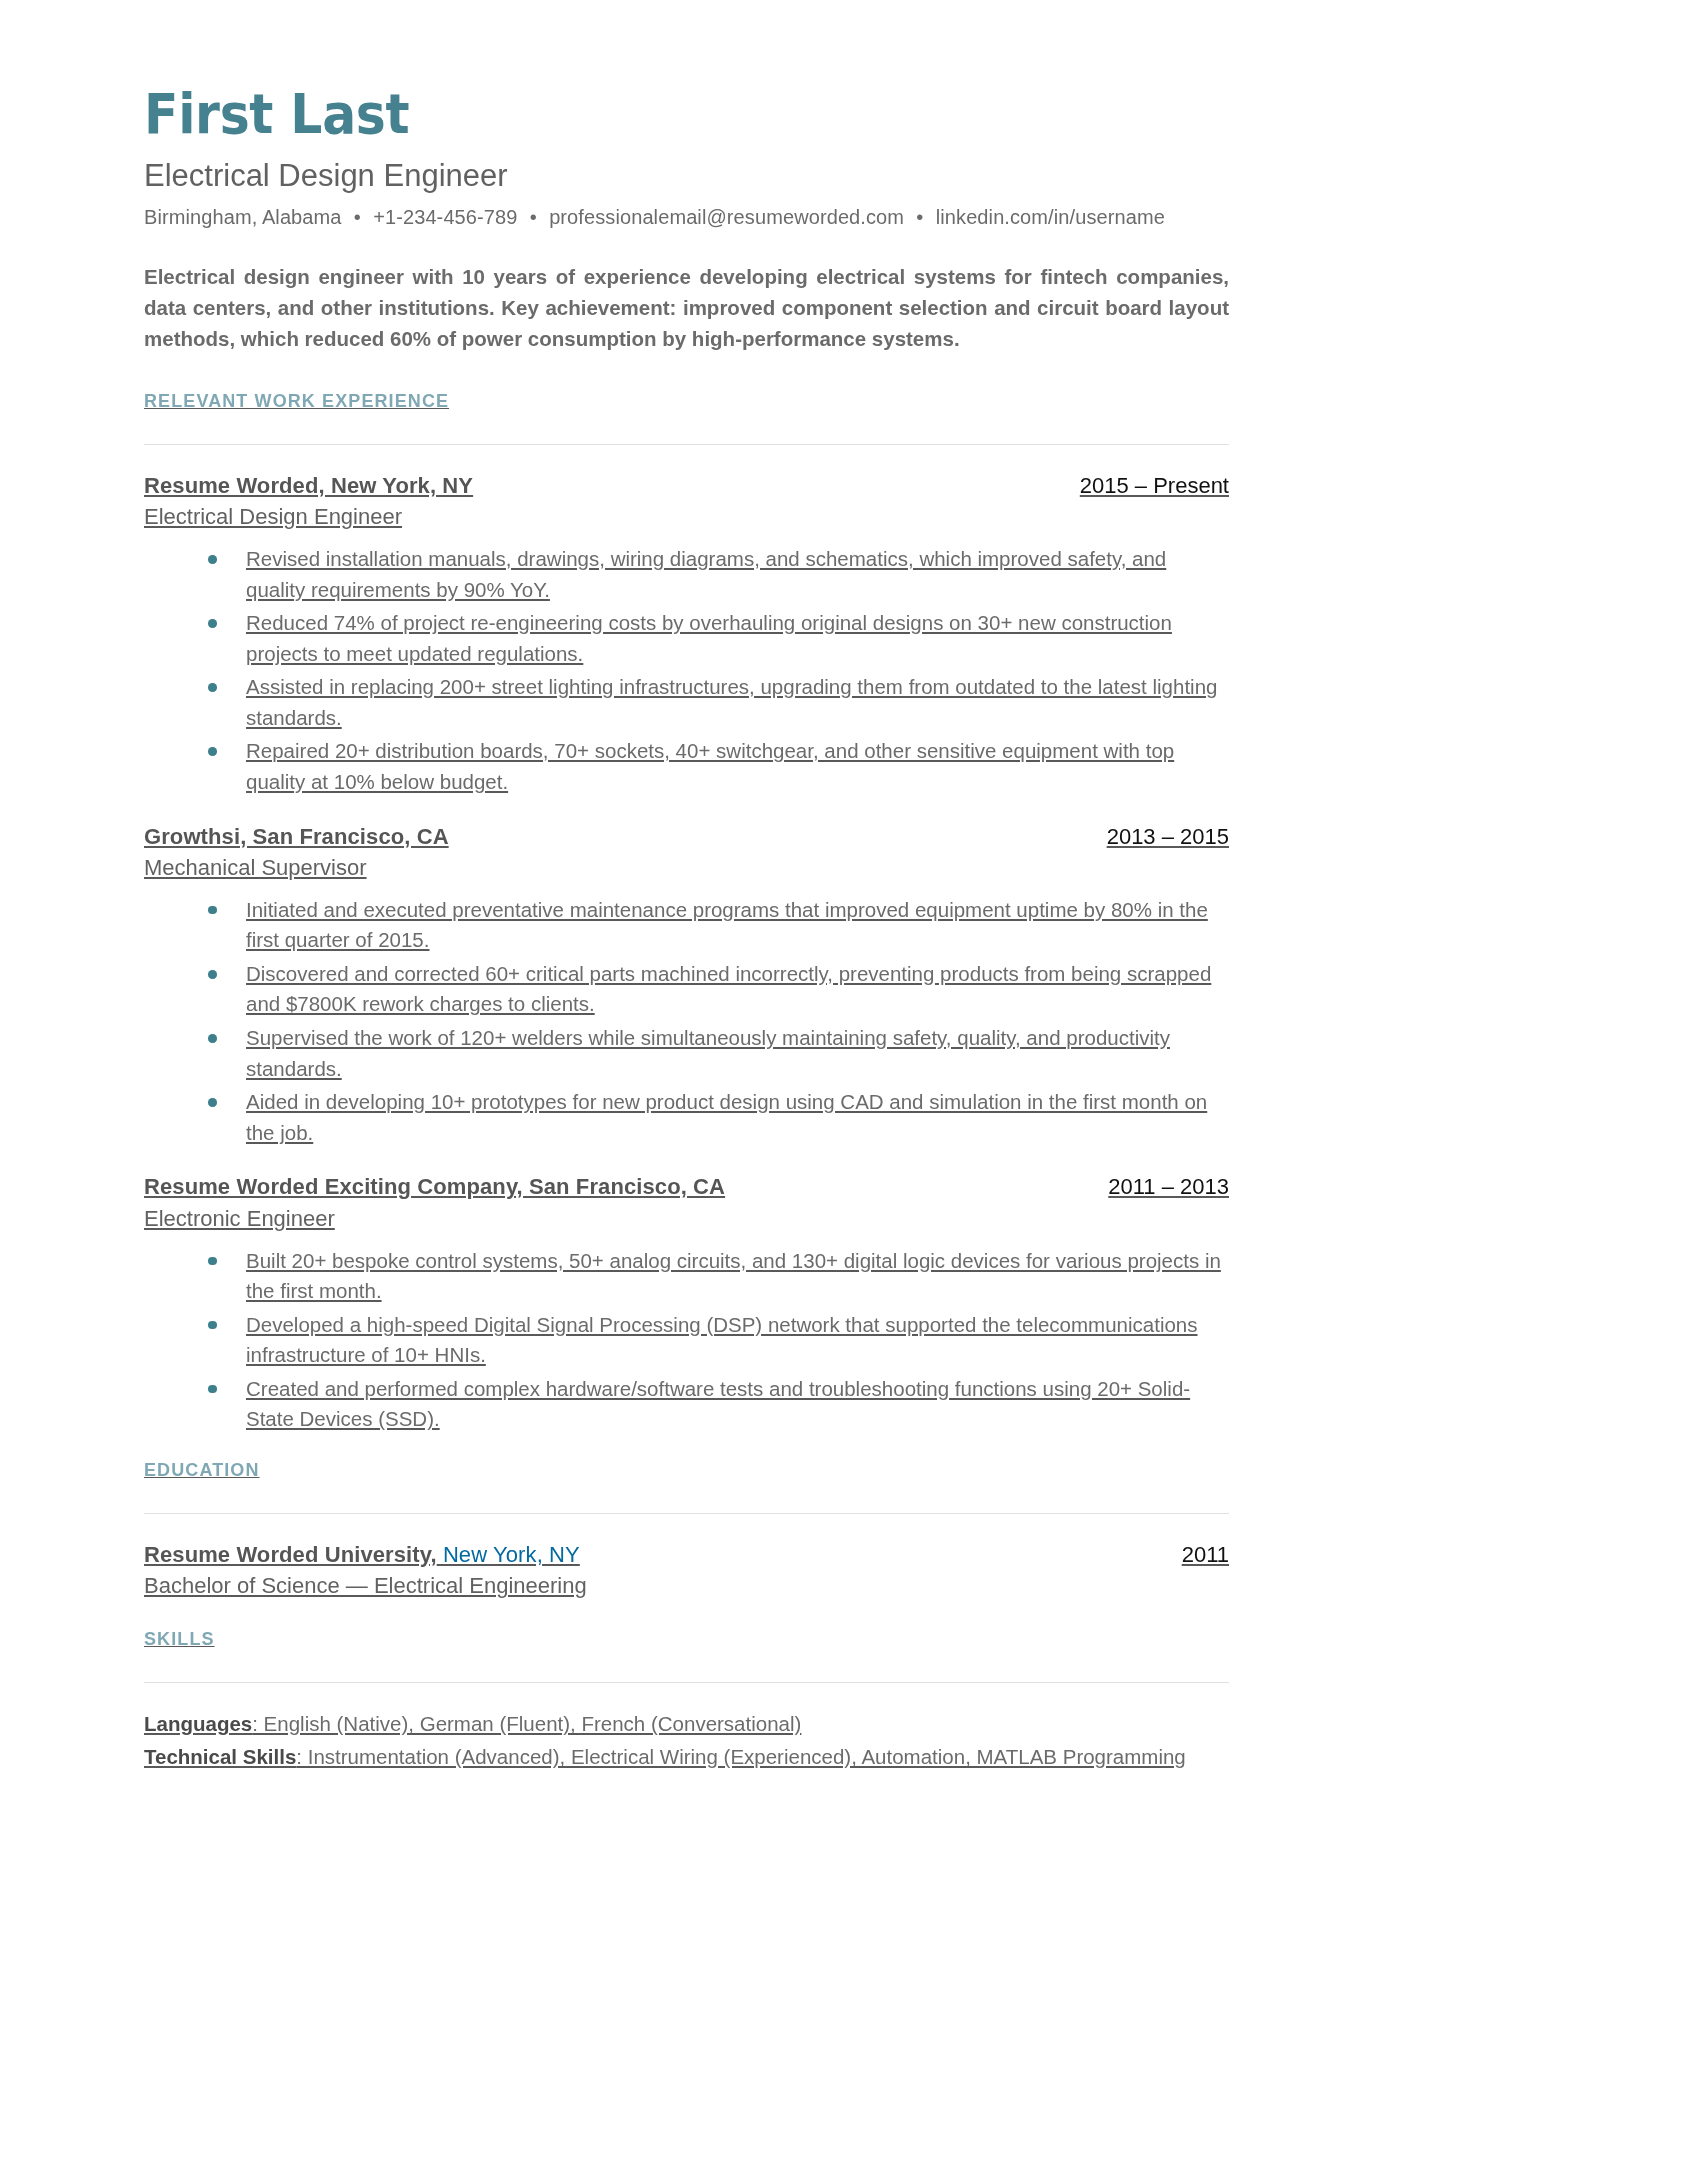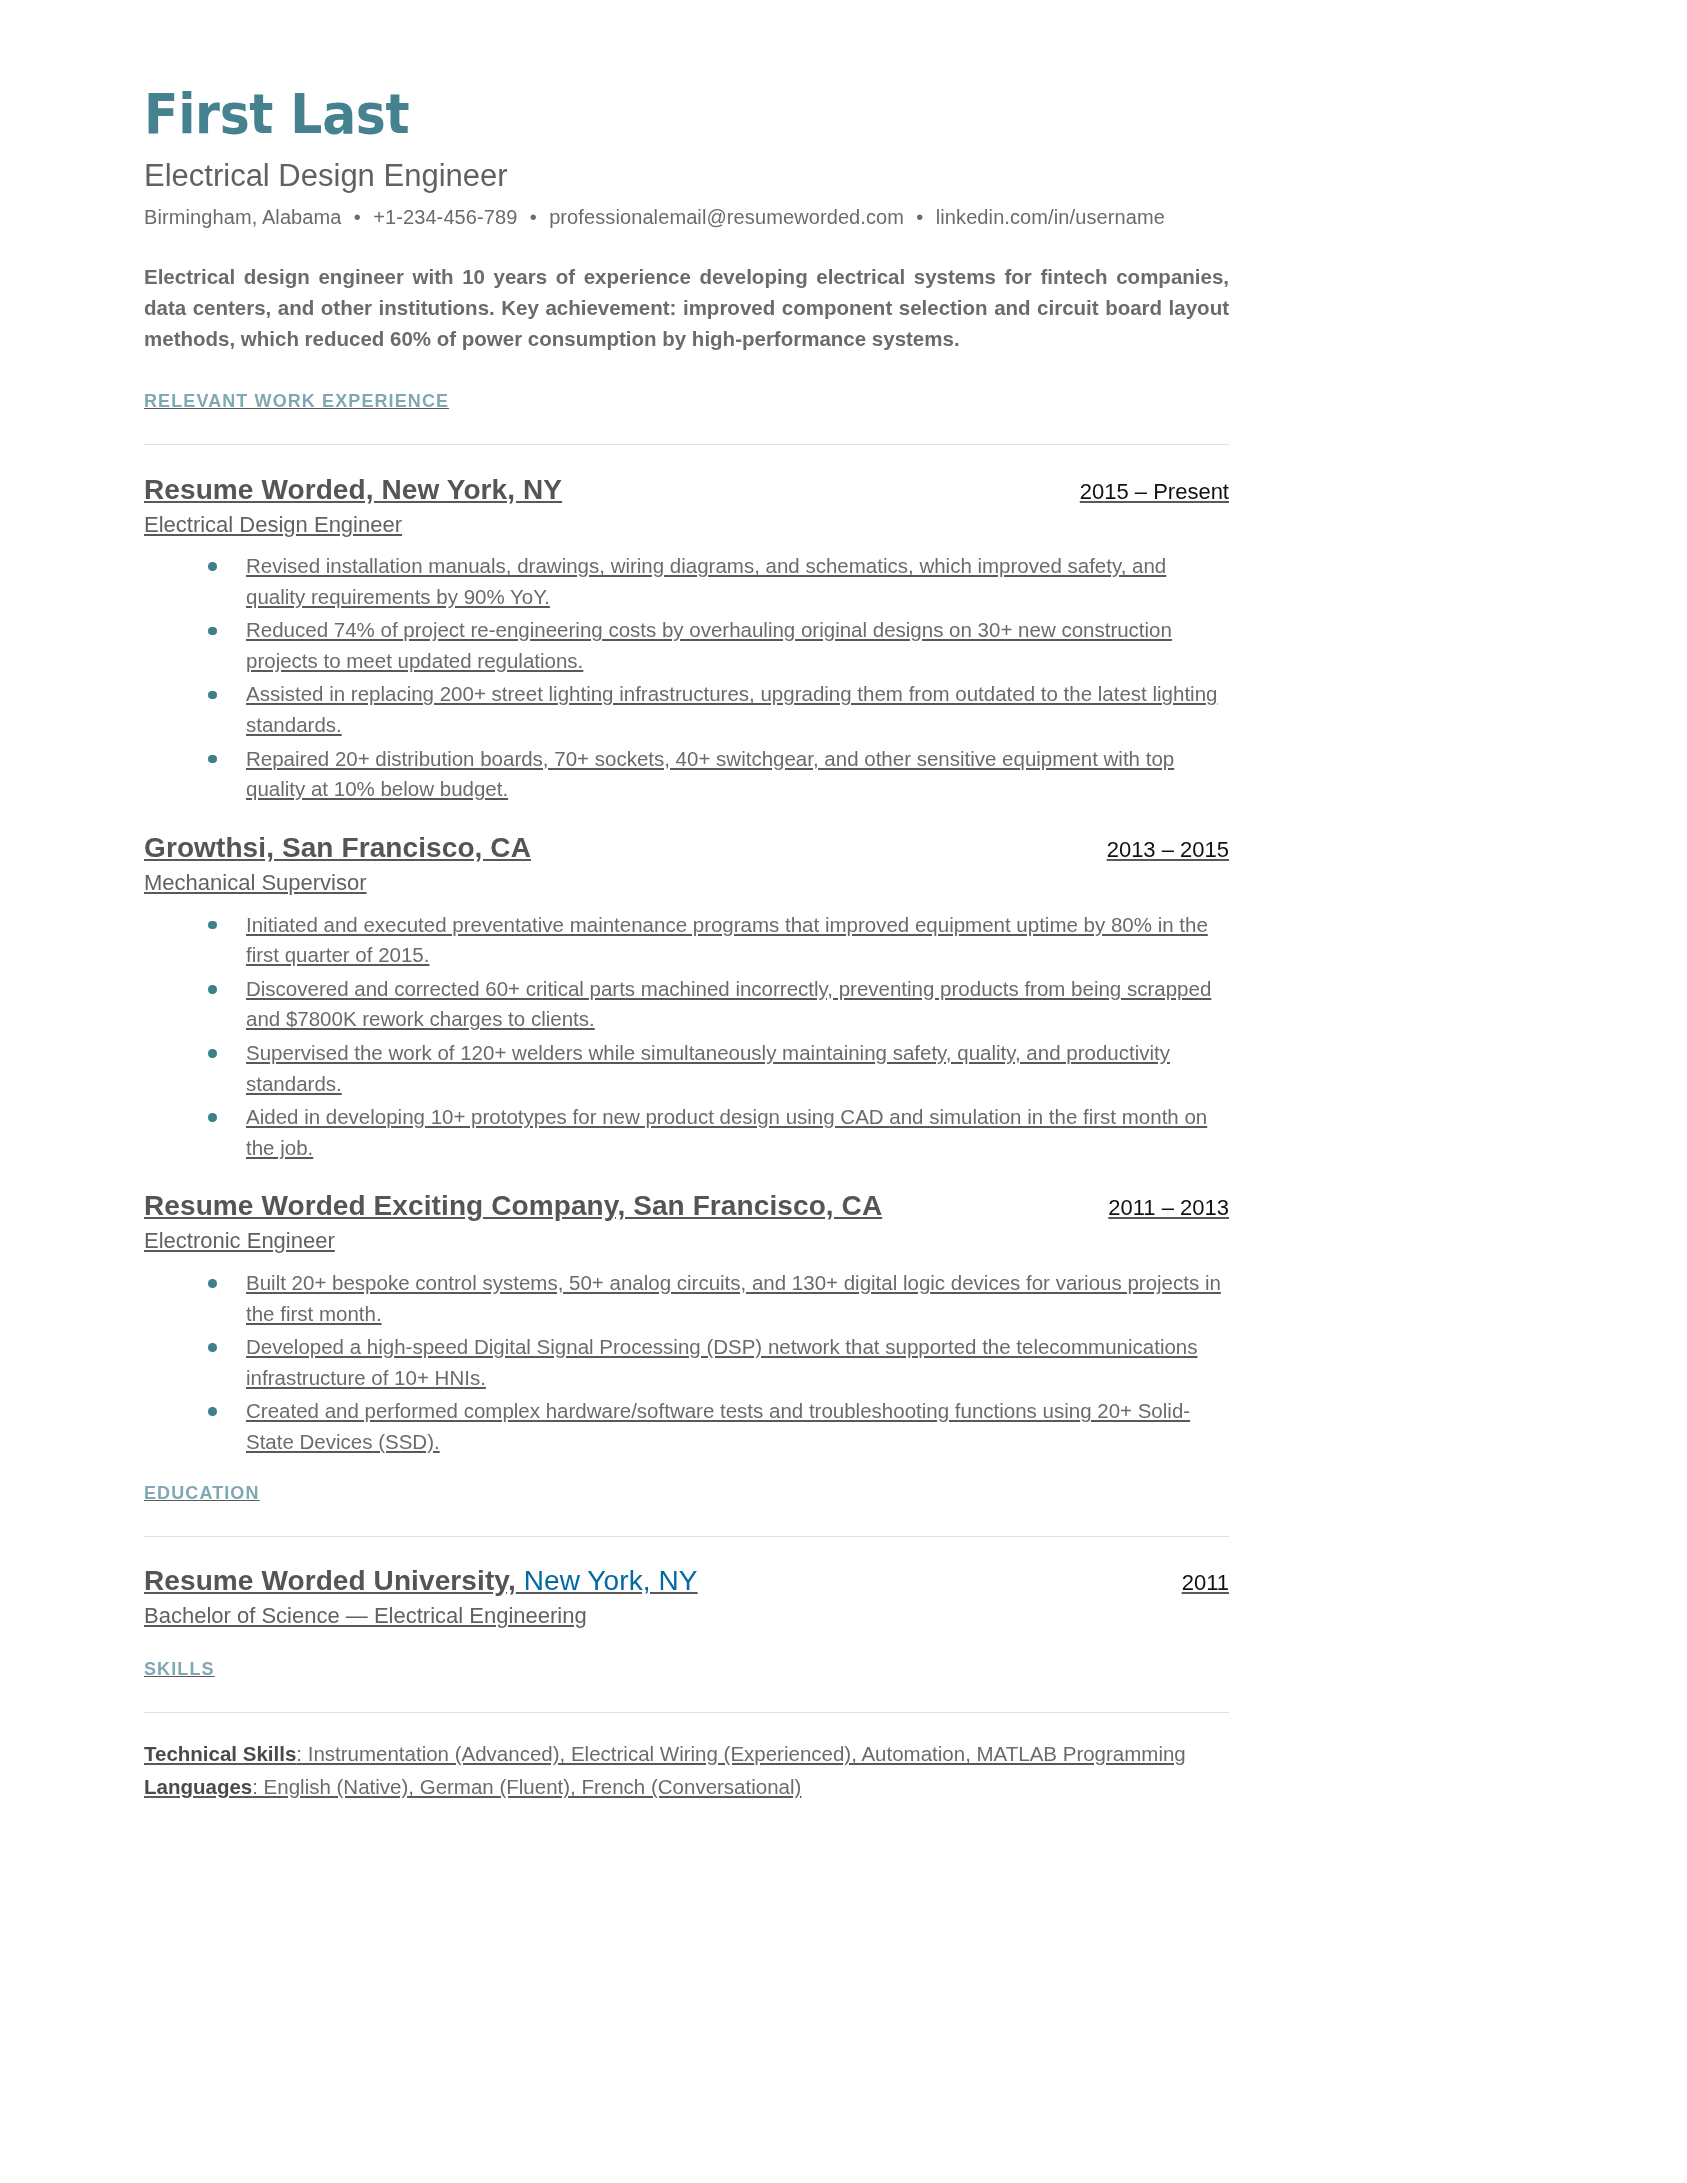--- a/index.html
+++ b/index.html
@@ -90,21 +90,21 @@
     margin-bottom: 25px;
   }
   .entry:last-child { margin-bottom: 0; }
   .entry-head {
     display: flex;
     align-items: baseline;
     justify-content: space-between;
     width: 100%;
   }
   .entry-org {
-    font-size: 28px;
+    font-size: 22px;
     font-weight: bold;
     color: #555555;
     line-height: 1.25;
     letter-spacing: 0.1px;
   }
   .entry-org .light {
     font-weight: normal;
     color: #0369a1;
     margin-top: 7px;
   }
@@ -235,21 +235,21 @@
         <div class="entry-date">2011</div>
       </div>
       <div class="entry-role">Bachelor of Science — Electrical Engineering</div>
     </div>
   </div>
 
   <div class="section skills-section">
     <div class="section-header">SKILLS</div>
     <hr class="rule">
     <div class="skill-line">
+      <span class="skill-label">Languages</span><span>: English (Native), German (Fluent), French (Conversational)</span>
+    </div>
+    <div class="skill-line">
       <span class="skill-label">Technical Skills</span><span>: Instrumentation (Advanced), Electrical Wiring (Experienced), Automation, MATLAB Programming</span>
     </div>
-    <div class="skill-line">
-      <span class="skill-label">Languages</span><span>: English (Native), German (Fluent), French (Conversational)</span>
-    </div>
   </div>
 
 </div>
 
 
 </body></html>

